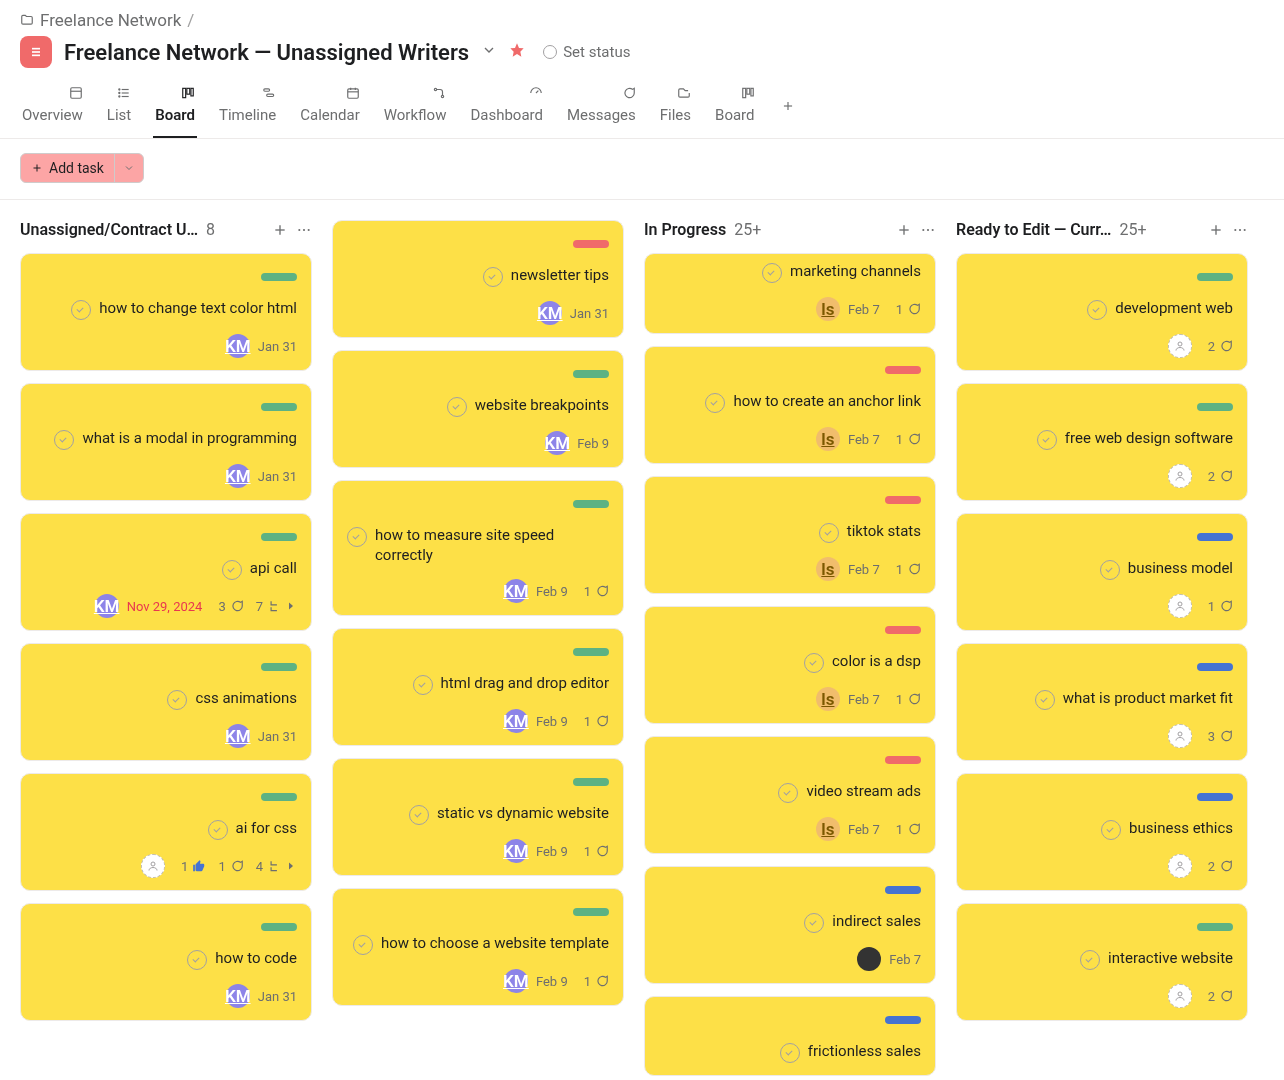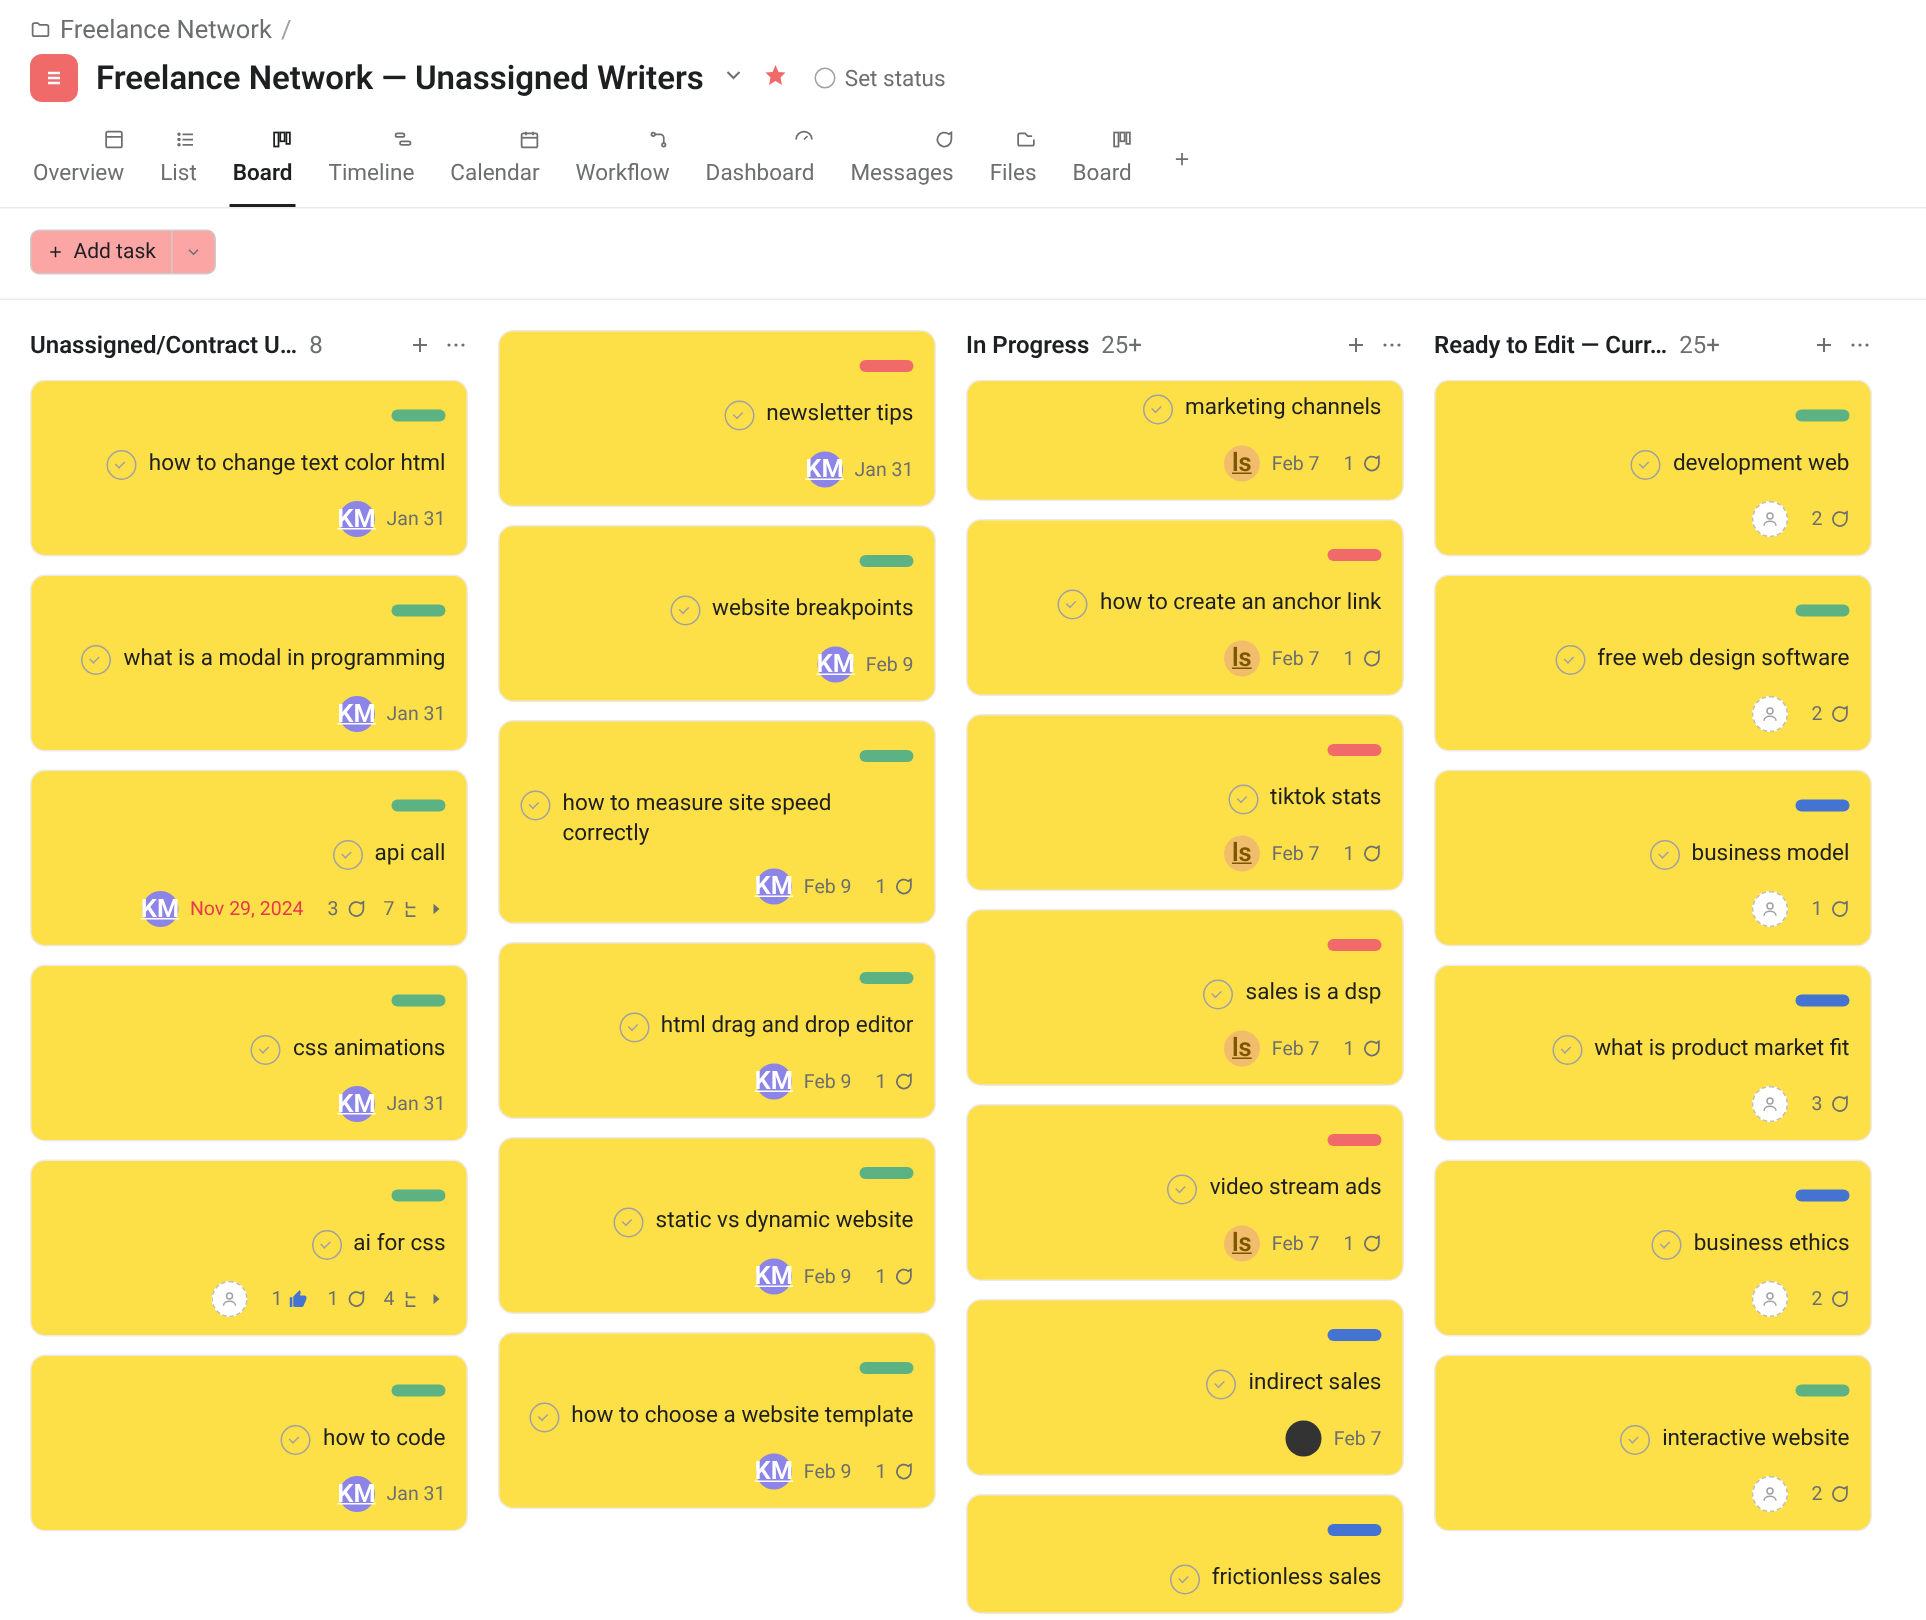--- a/index.html
+++ b/index.html
@@ -527,21 +527,21 @@
               <svg class="icon14" viewBox="0 0 24 24" fill="none" stroke="currentColor" stroke-width="2">
                 <path d="M21 12a8 8 0 1 1-3-6.2L21 4v8z"></path>
               </svg>
             </span>
           </div>
       </div>
       <div class="card">
         <div class="card-topstrip"><span class="pill red"></span></div>
         <div class="card-title-row">
             <span class="complete-icon"></span>
-            <span class="card-title">sales is a dsp</span>
+            <span class="card-title">color is a dsp</span>
           </div>
         <div class="card-footer">
             <span class="avatar ls">ls</span>
             <span class="date-label">Feb 7</span>
             <span class="spacer"></span>
             <span class="meta">
               <span>1</span>
               <svg class="icon14" viewBox="0 0 24 24" fill="none" stroke="currentColor" stroke-width="2">
                 <path d="M21 12a8 8 0 1 1-3-6.2L21 4v8z"></path>
               </svg>

